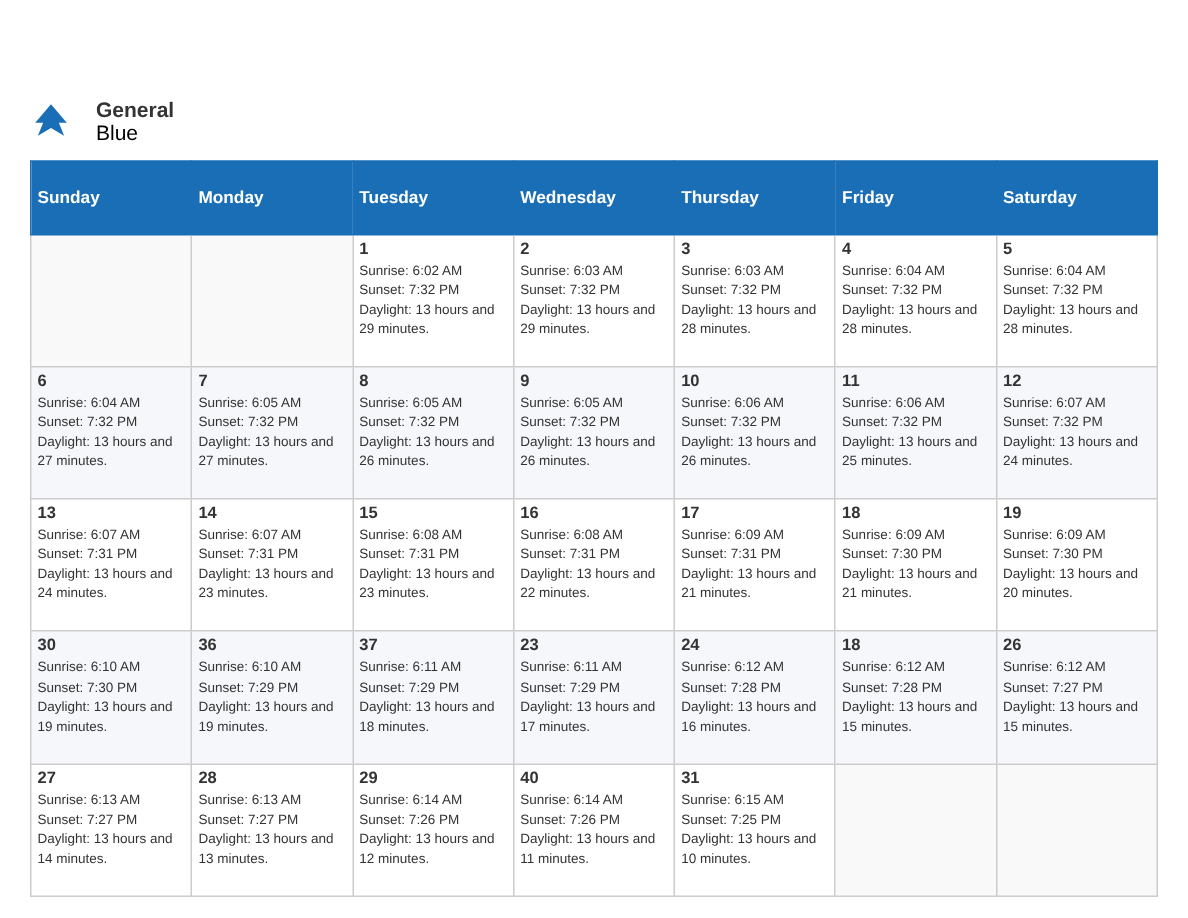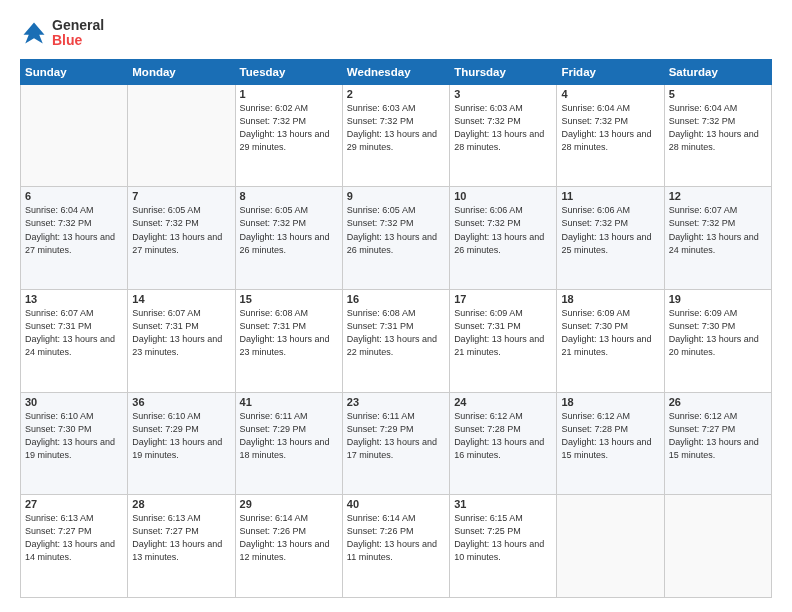--- a/index.html
+++ b/index.html
@@ -18,37 +18,38 @@
       flex-direction: column;
     }
     .header {
       display: flex;
       justify-content: space-between;
       align-items: flex-start;
       margin-bottom: 10px;
     }
     .logo {
       display: flex;
-      align-items: center;
-      gap: 4px;
+      align-items: flex-start;
+      gap: 16px;
+      margin-top: 48px;
     }
     .logo-text {
       display: flex;
       flex-direction: column;
       line-height: 1.1;
     }
     .logo-general {
       font-size: 14px;
       font-weight: bold;
       color: #333;
     }
     .logo-blue {
       font-size: 14px;
-      font-weight: bold;
-      color: #ef4444;
+      font-weight: normal;
+      color: #000000;
     }
     .logo-icon {
       width: 28px;
       height: 28px;
     }
     .title-block {
       text-align: right;
     }
     .month-title {
       font-size: 36px;
@@ -65,21 +66,21 @@
       border: 1px solid #ccc;
       border-collapse: collapse;
       width: 100%;
       table-layout: fixed;
     }
     .calendar th {
       background: #1a6eb5;
       color: #fff;
       font-size: 11.5px;
       font-weight: bold;
-      padding: 6px 4px;
+      padding: 18px 4px;
       text-align: left;
       border: 1px solid #1a6eb5;
     }
     .calendar td {
       vertical-align: top;
       border: 1px solid #ccc;
       padding: 3px 4px;
       font-size: 9.2px;
       color: #333;
       height: 88px;
@@ -220,21 +221,21 @@
         <tr class="row-alt">
           <td>
             <span class="day-num">30</span>
             <div class="day-info">Sunrise: 6:10 AM<br>Sunset: 7:30 PM<br>Daylight: 13 hours and 19 minutes.</div>
           </td>
           <td>
             <span class="day-num">36</span>
             <div class="day-info">Sunrise: 6:10 AM<br>Sunset: 7:29 PM<br>Daylight: 13 hours and 19 minutes.</div>
           </td>
           <td>
-            <span class="day-num">41</span>
+            <span class="day-num">37</span>
             <div class="day-info">Sunrise: 6:11 AM<br>Sunset: 7:29 PM<br>Daylight: 13 hours and 18 minutes.</div>
           </td>
           <td>
             <span class="day-num">23</span>
             <div class="day-info">Sunrise: 6:11 AM<br>Sunset: 7:29 PM<br>Daylight: 13 hours and 17 minutes.</div>
           </td>
           <td>
             <span class="day-num">24</span>
             <div class="day-info">Sunrise: 6:12 AM<br>Sunset: 7:28 PM<br>Daylight: 13 hours and 16 minutes.</div>
           </td>

